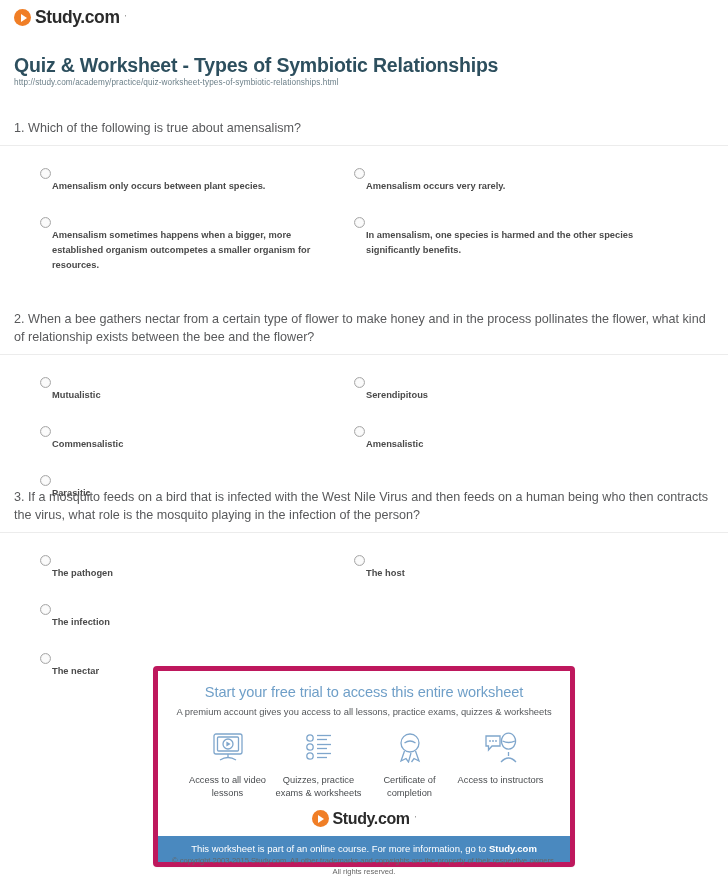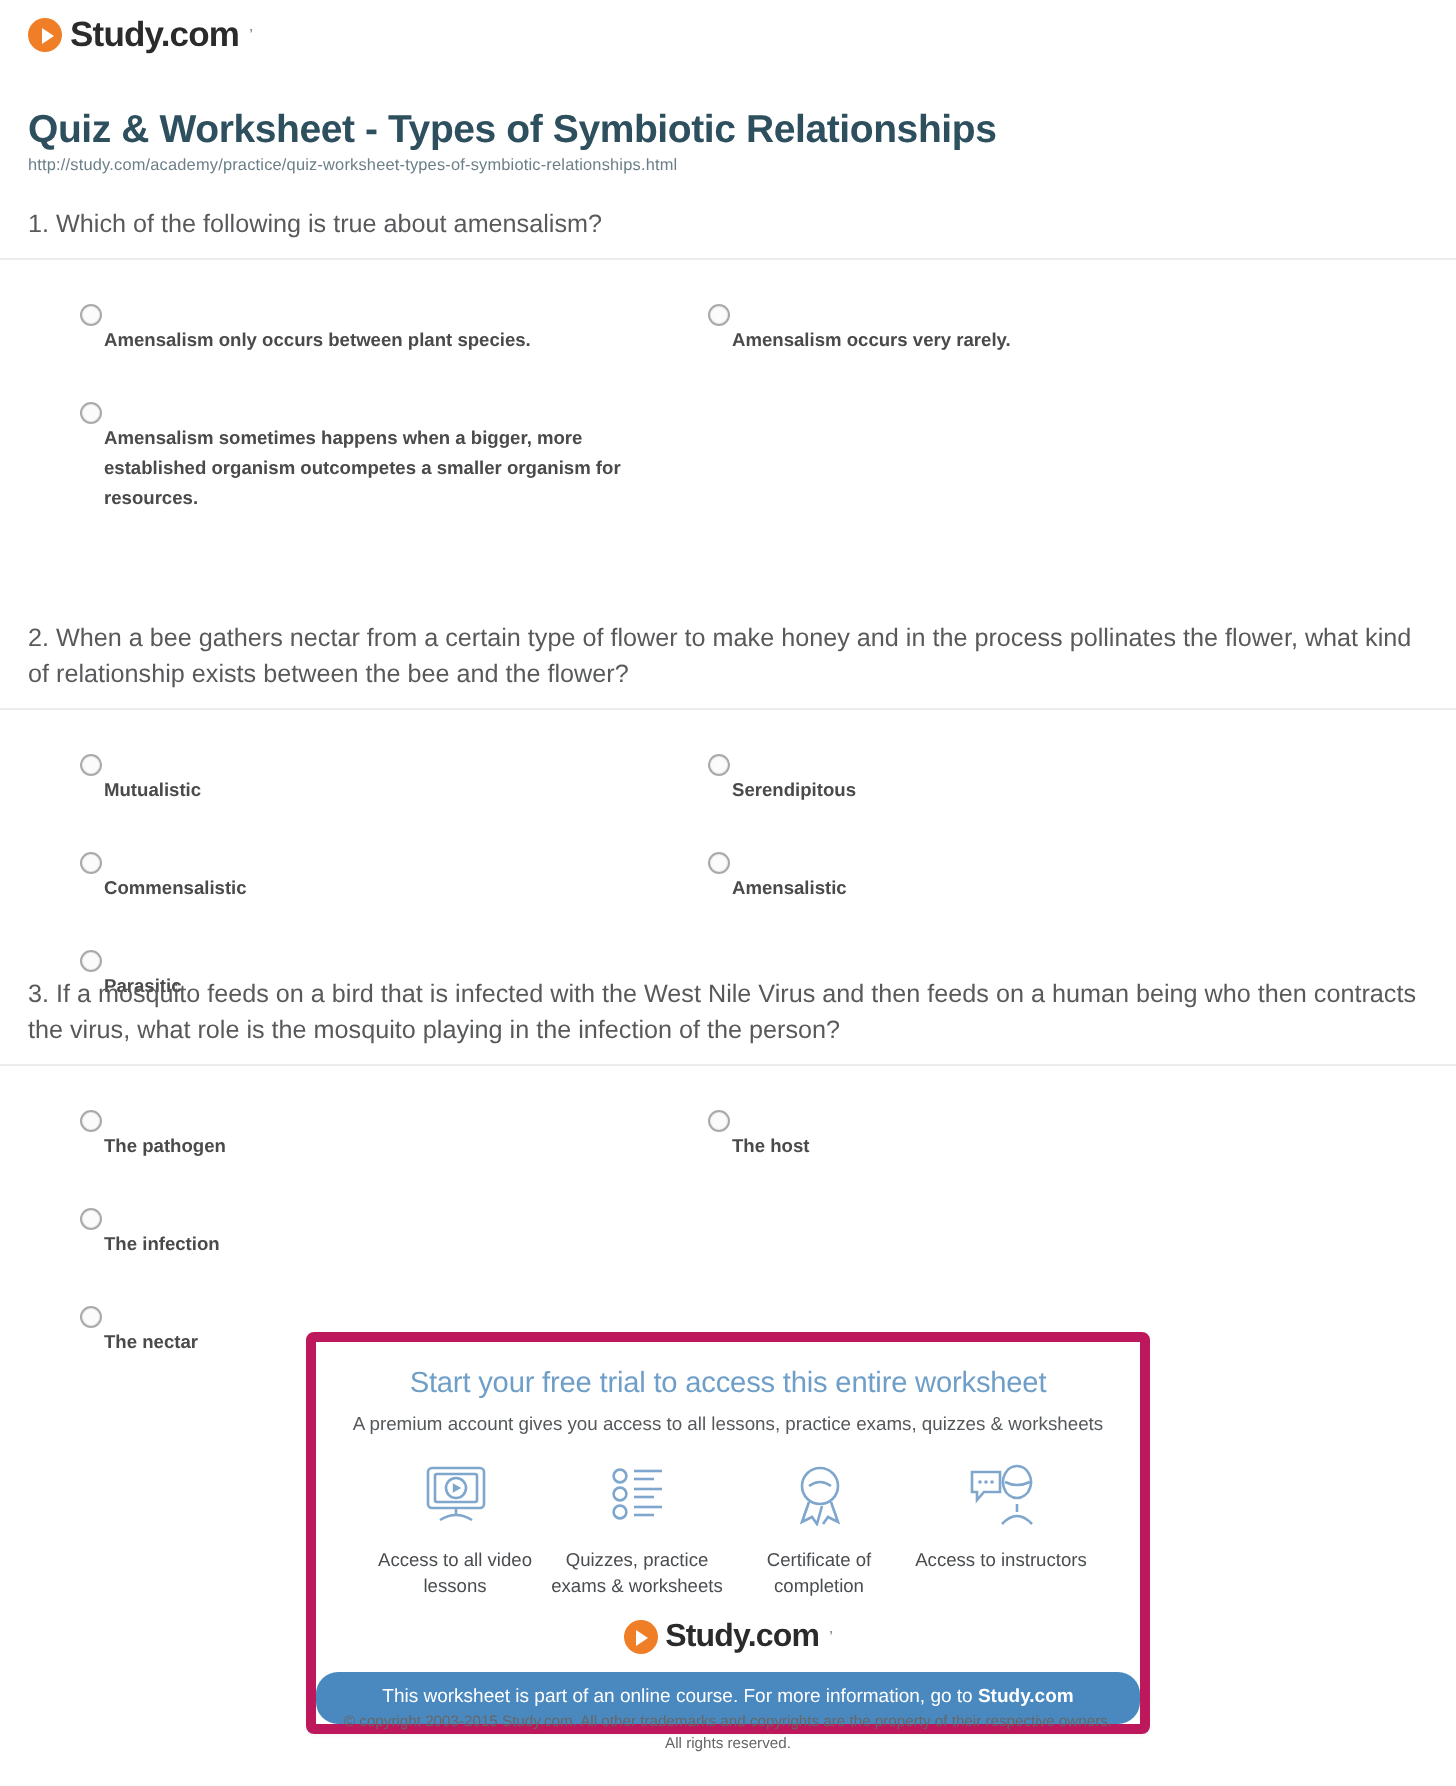--- a/index.html
+++ b/index.html
@@ -179,21 +179,20 @@
     margin-top: 11px;
     margin-bottom: 9px;
   }
   .promo-logo .brand-text { font-size: 16px; }
   .promo-bar {
     background: #4a89bf;
     color: #ffffff;
     text-align: center;
     font-size: 9.5px;
     padding: 7px 0 8px 0;
-    border-radius: 11px;
   }
   .promo-bar b { font-weight: bold; }
 
   .copyright {
     position: absolute;
     left: 0;
     right: 0;
     top: 855px;
     text-align: center;
     font-size: 7.6px;
@@ -208,38 +207,42 @@
   <span class="brand-mark">
     <span class="tri"></span>
   </span>
   <span class="brand-text">Study.com</span>
   <span class="brand-tm">’</span>
 </div>
 
 <div class="page-title">Quiz &amp; Worksheet - Types of Symbiotic Relationships</div>
 <div class="page-url">http://study.com/academy/practice/quiz-worksheet-types-of-symbiotic-relationships.html</div>
 
-<div class="question-block" style="top:104px;">
+<div class="question-block" style="top:120px;">
   <div class="question-text">1. Which of the following is true about amensalism?</div>
   <hr class="q-divider">
   <div class="answers">
     <div class="answer-col left">
       <div class="answer-row">
         <span class="radio"></span>
         <span class="answer-label">Amensalism only occurs between plant species.</span>
       </div>
       <div class="answer-row">
         <span class="radio"></span>
         <span class="answer-label">Amensalism sometimes happens when a bigger, more established organism outcompetes a smaller organism for resources.</span>
       </div>
     </div>
     <div class="answer-col right">
       <div class="answer-row">
         <span class="radio"></span>
         <span class="answer-label">Amensalism occurs very rarely.</span>
+      </div>
+      <div class="answer-row">
+        <span class="radio"></span>
+        <span class="answer-label">In amensalism, one species is harmed and the other species significantly benefits.</span>
       </div>
     </div>
   </div>
 </div>
 
 <div class="question-block" style="top:311px;">
   <div class="question-text">2. When a bee gathers nectar from a certain type of flower to make honey and in the process pollinates the flower, what kind of relationship exists between the bee and the flower?</div>
   <hr class="q-divider">
   <div class="answers">
     <div class="answer-col left">

